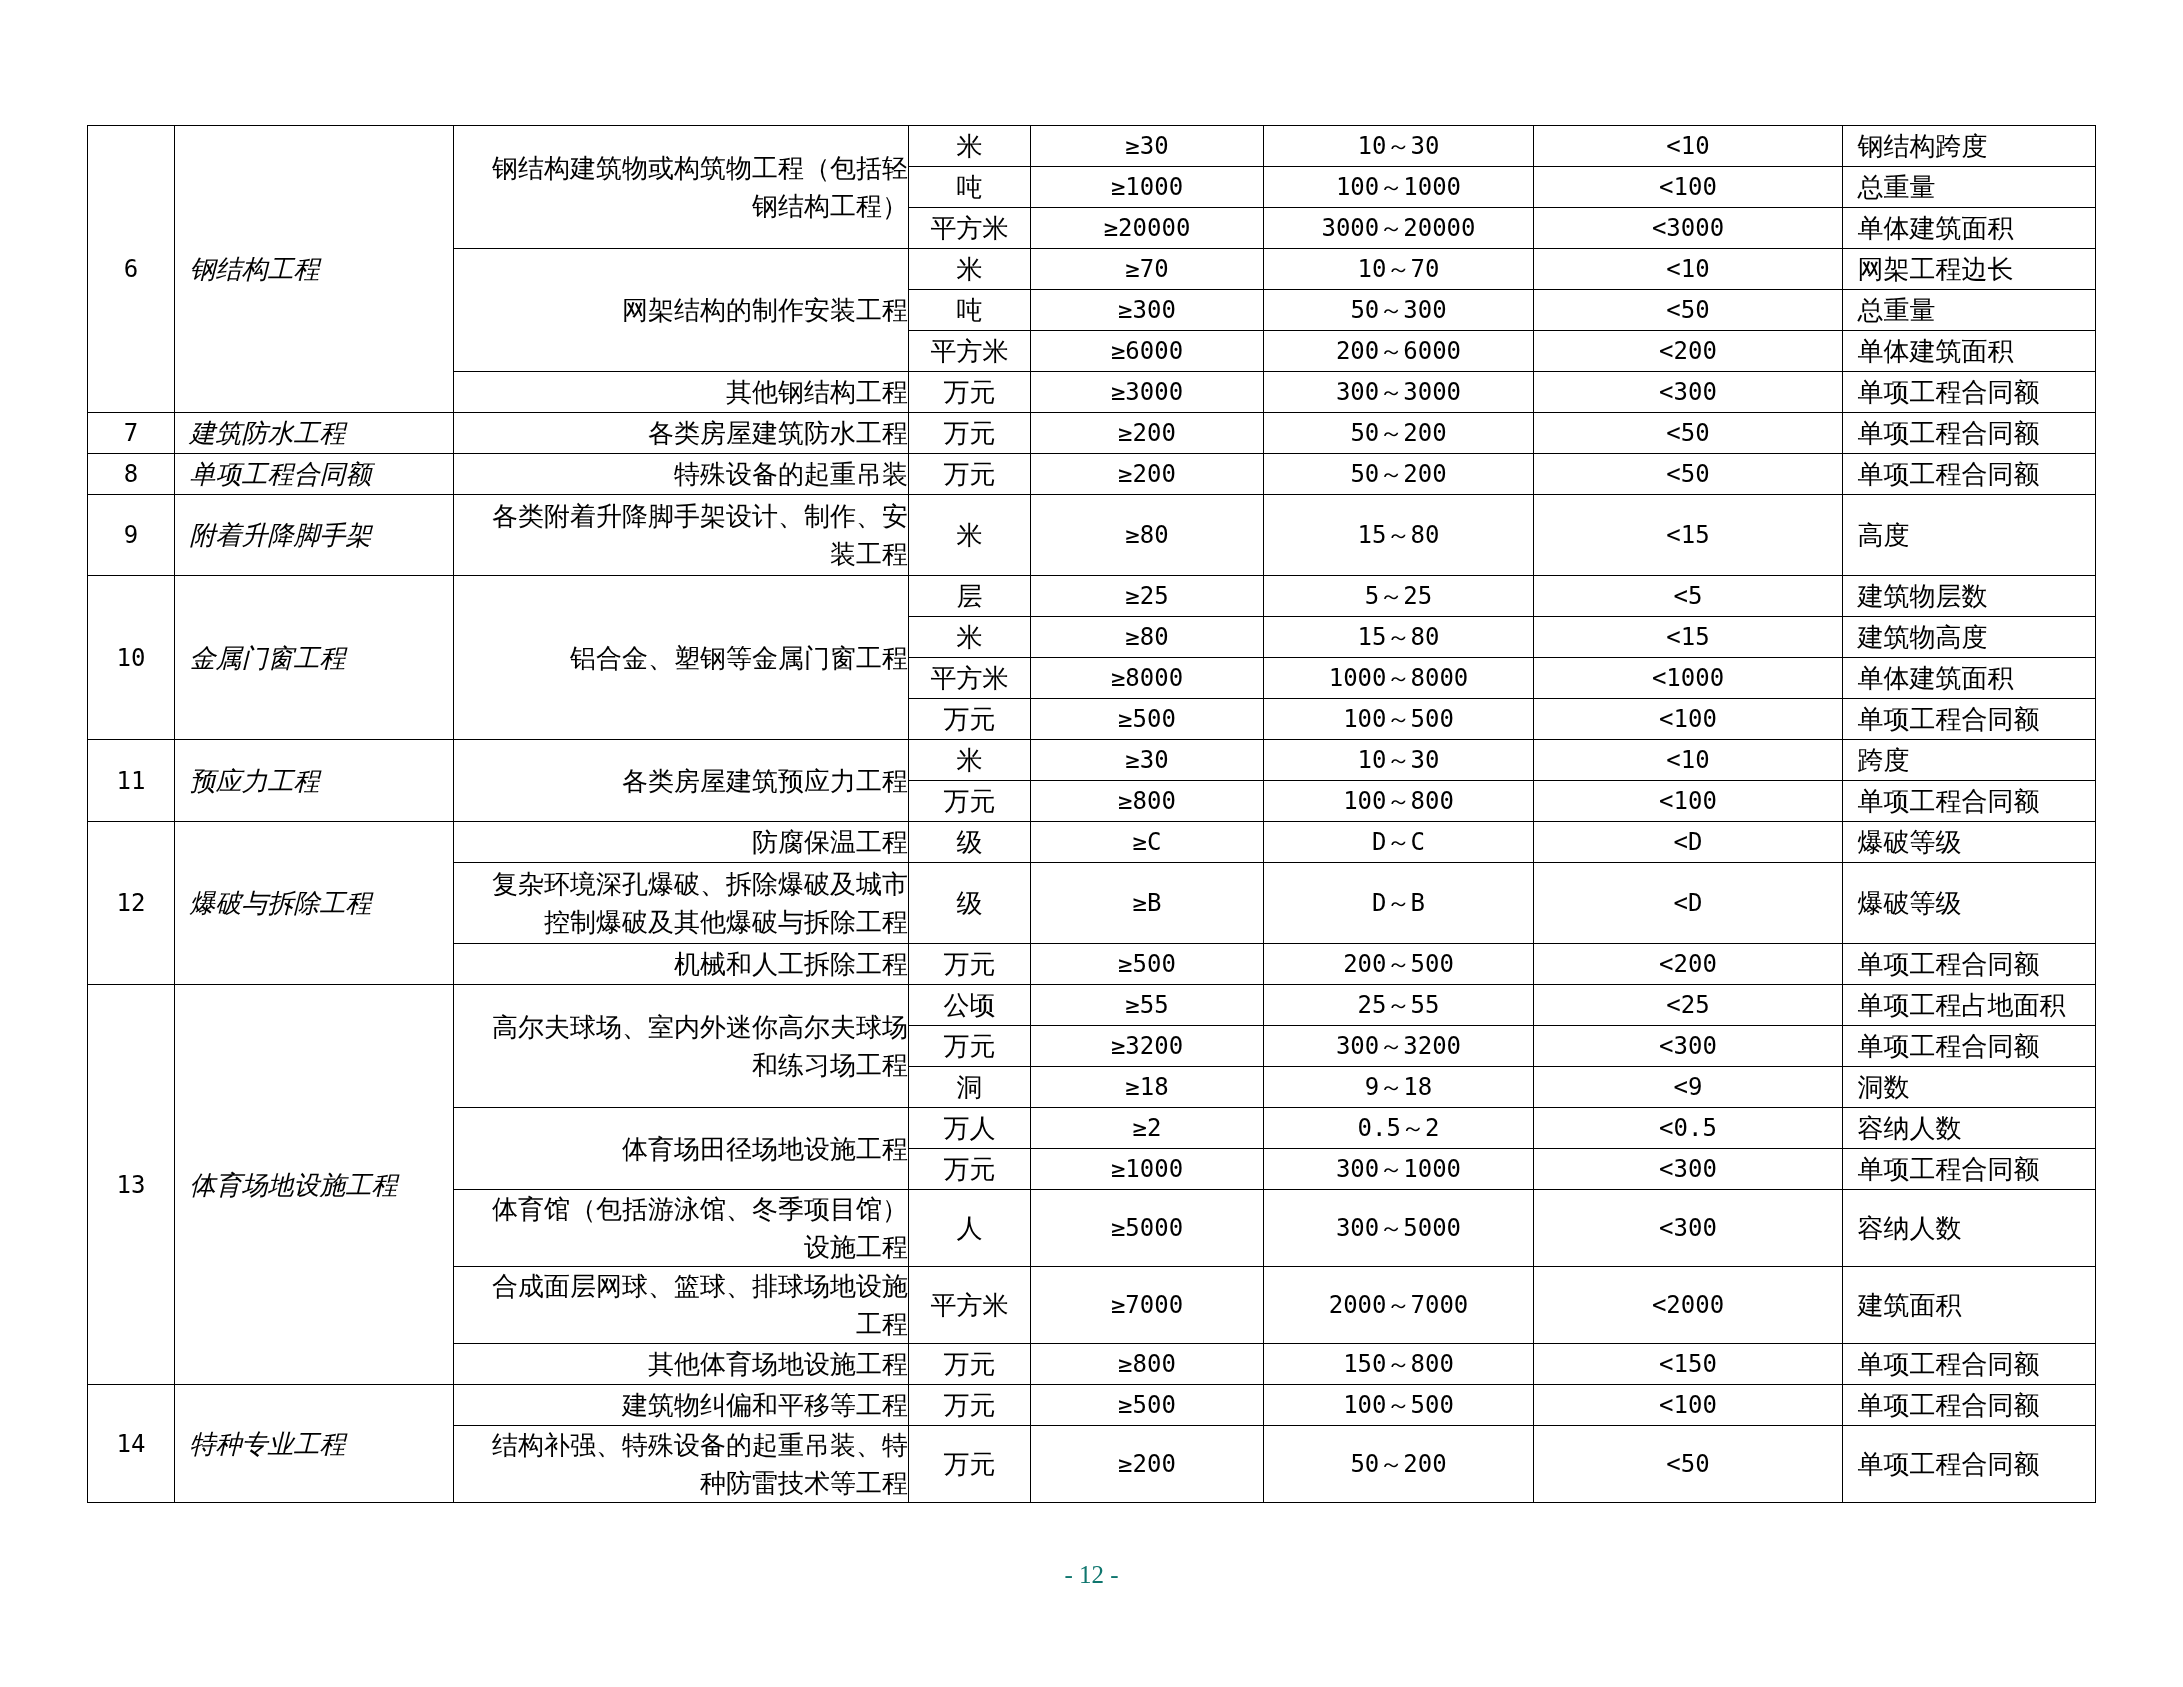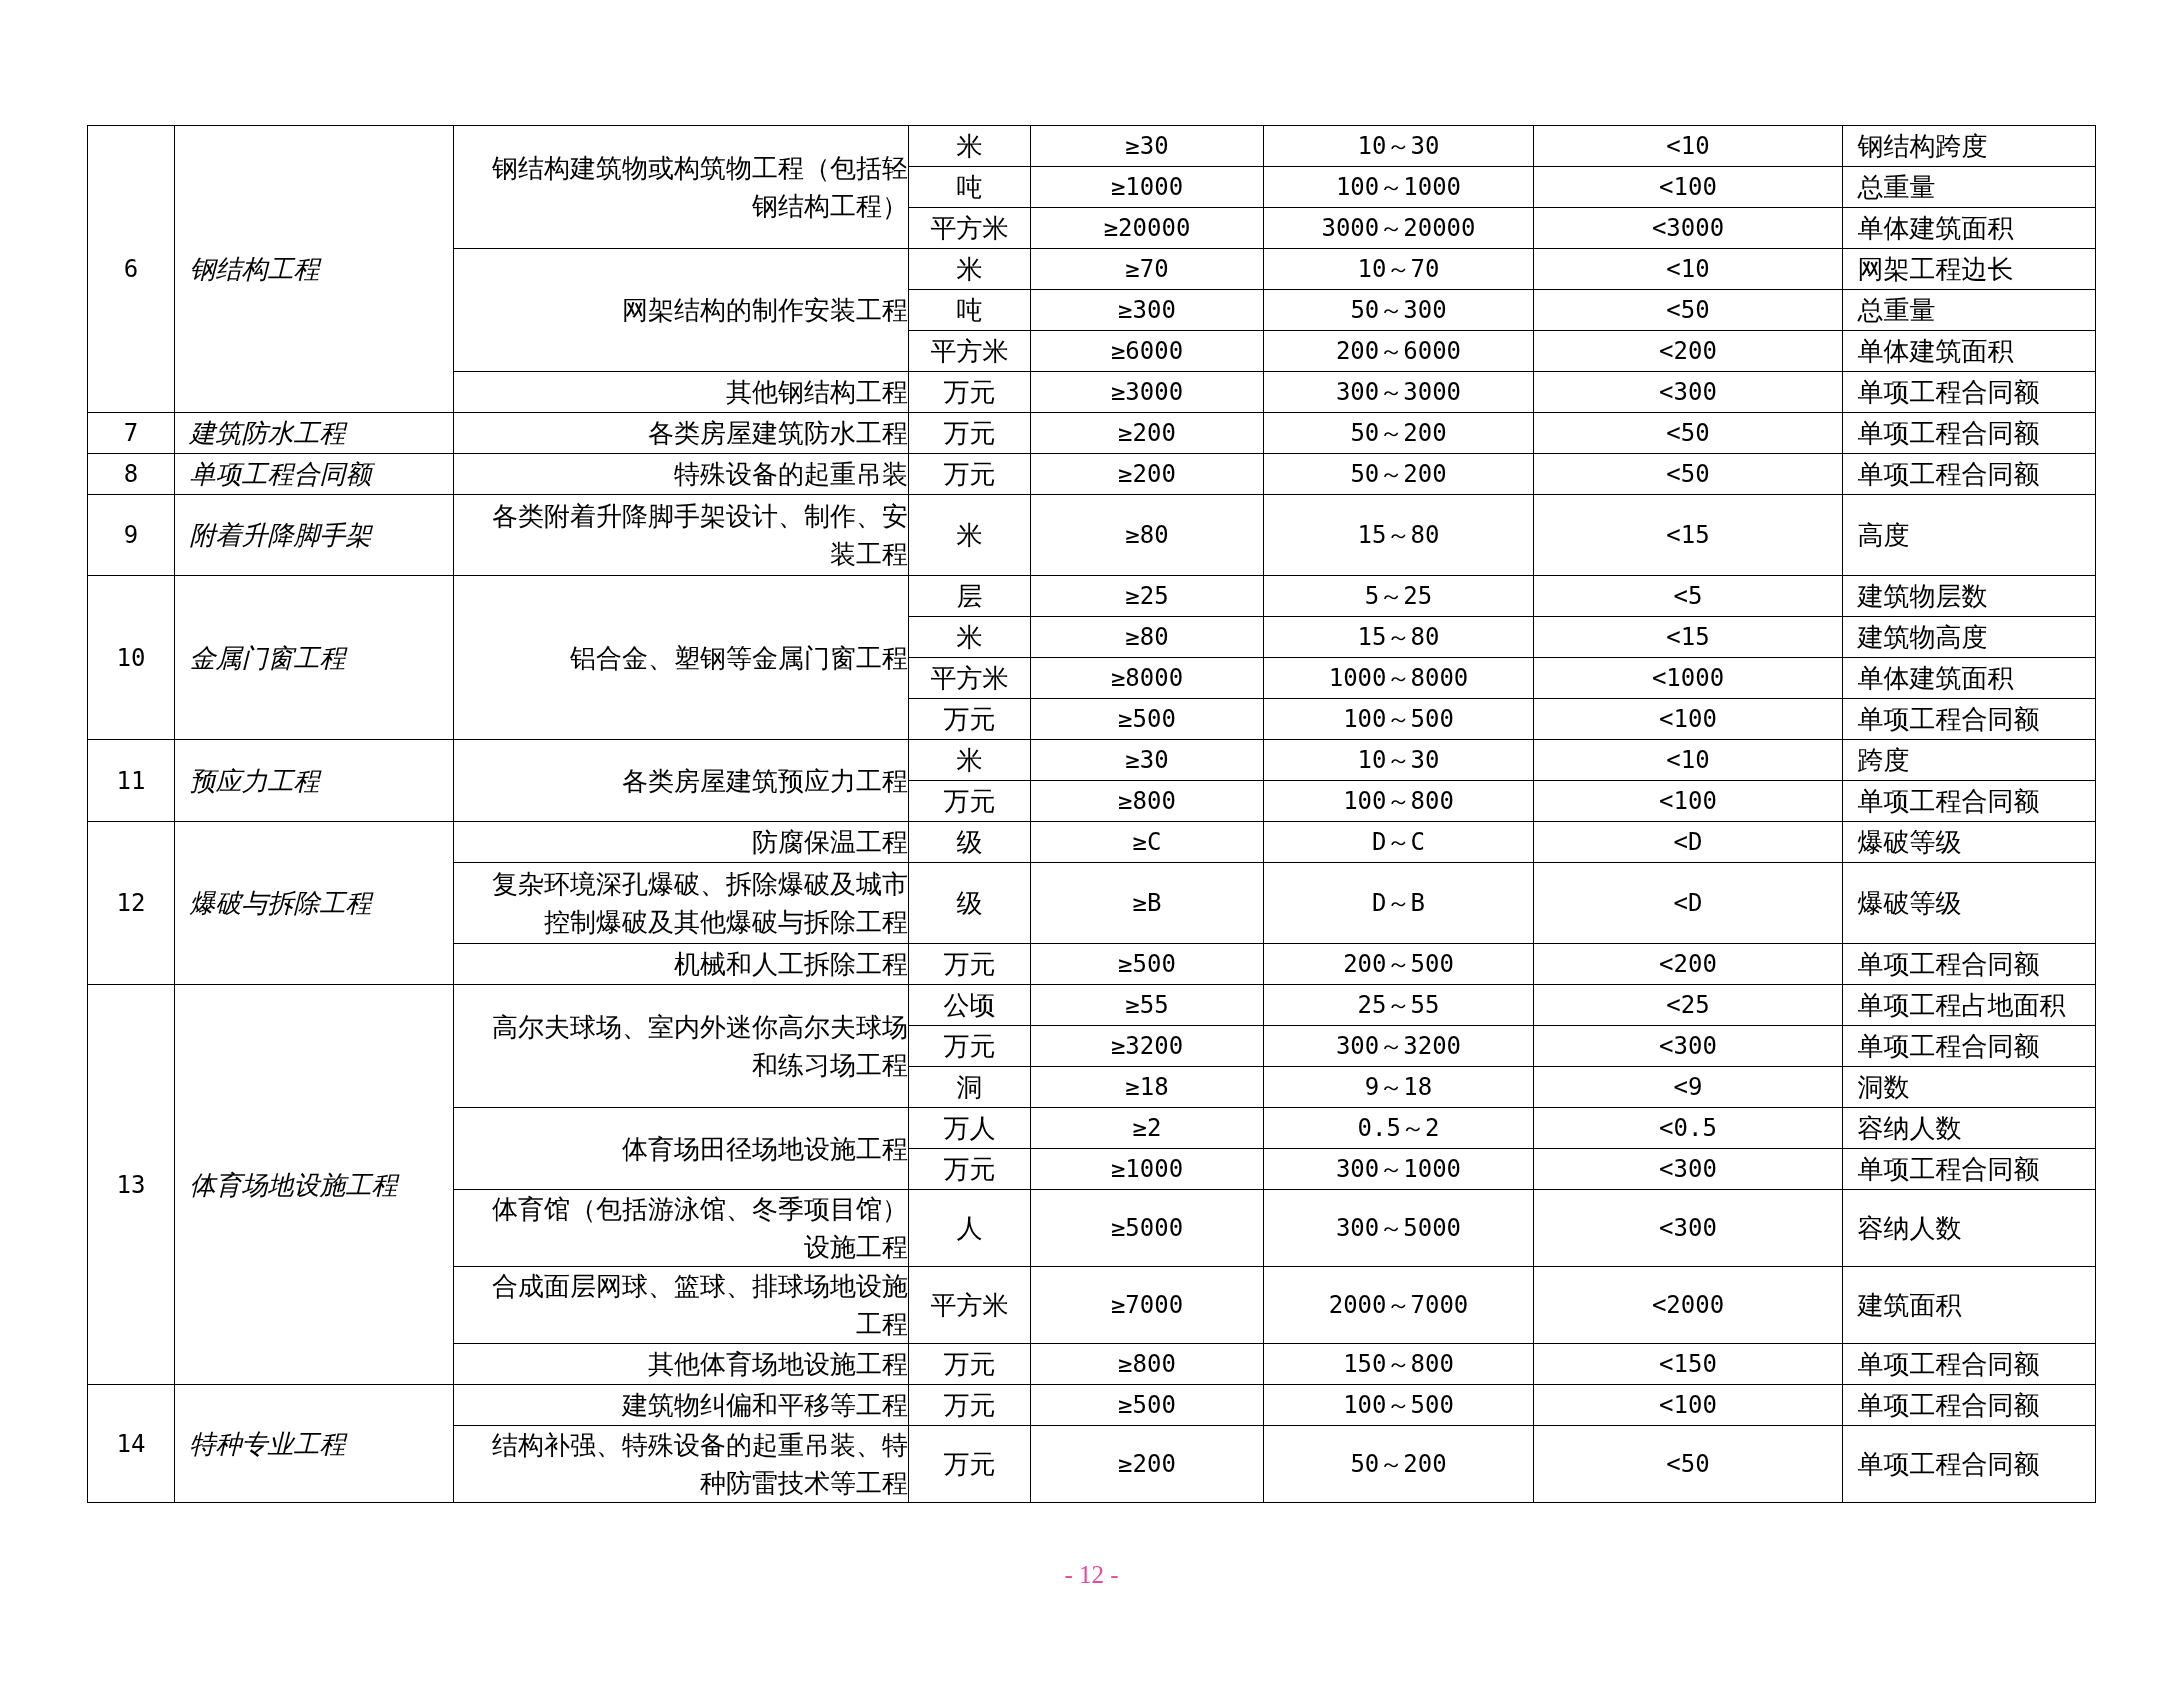--- a/index.html
+++ b/index.html
@@ -24,21 +24,21 @@
   .c-no { text-align: center; padding: 0 !important; font-family: "DejaVu Sans Mono", "Liberation Mono", monospace; font-size: 24px !important; }
   .c-cat { text-align: left; font-style: italic; }
   .c-sub { text-align: right; }
   .c-unit { text-align: center; padding: 0 !important; }
   .c-num { text-align: center; padding: 0 !important; font-family: "DejaVu Sans Mono", "Liberation Mono", monospace; font-size: 24px !important; }
   .c-note { text-align: left; }
   .page-number {
     position: absolute; left: 0; width: 2183px; top: 1561px;
     text-align: center;
     font-family: "Liberation Serif", "DejaVu Serif", serif;
-    font-size: 25px; color: #ec4899;
+    font-size: 25px; color: #0f766e;
   }
 </style>
 </head>
 <body>
 
 <table class="page-table">
   <colgroup>
     <col style="width:87px">
       <col style="width:279px">
       <col style="width:455px">

